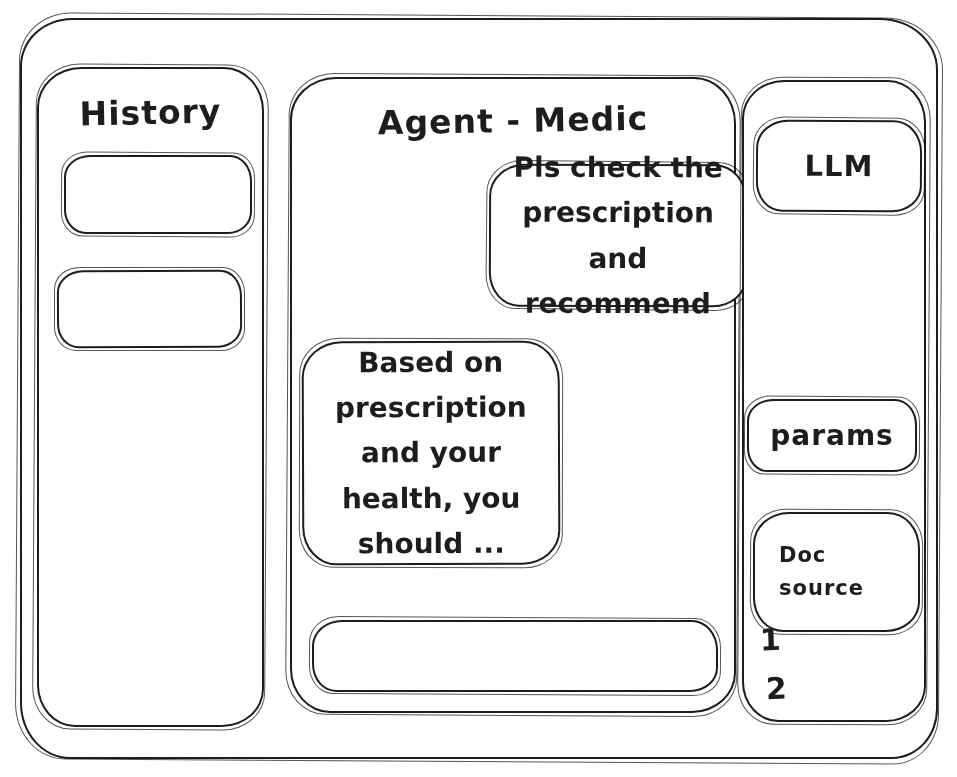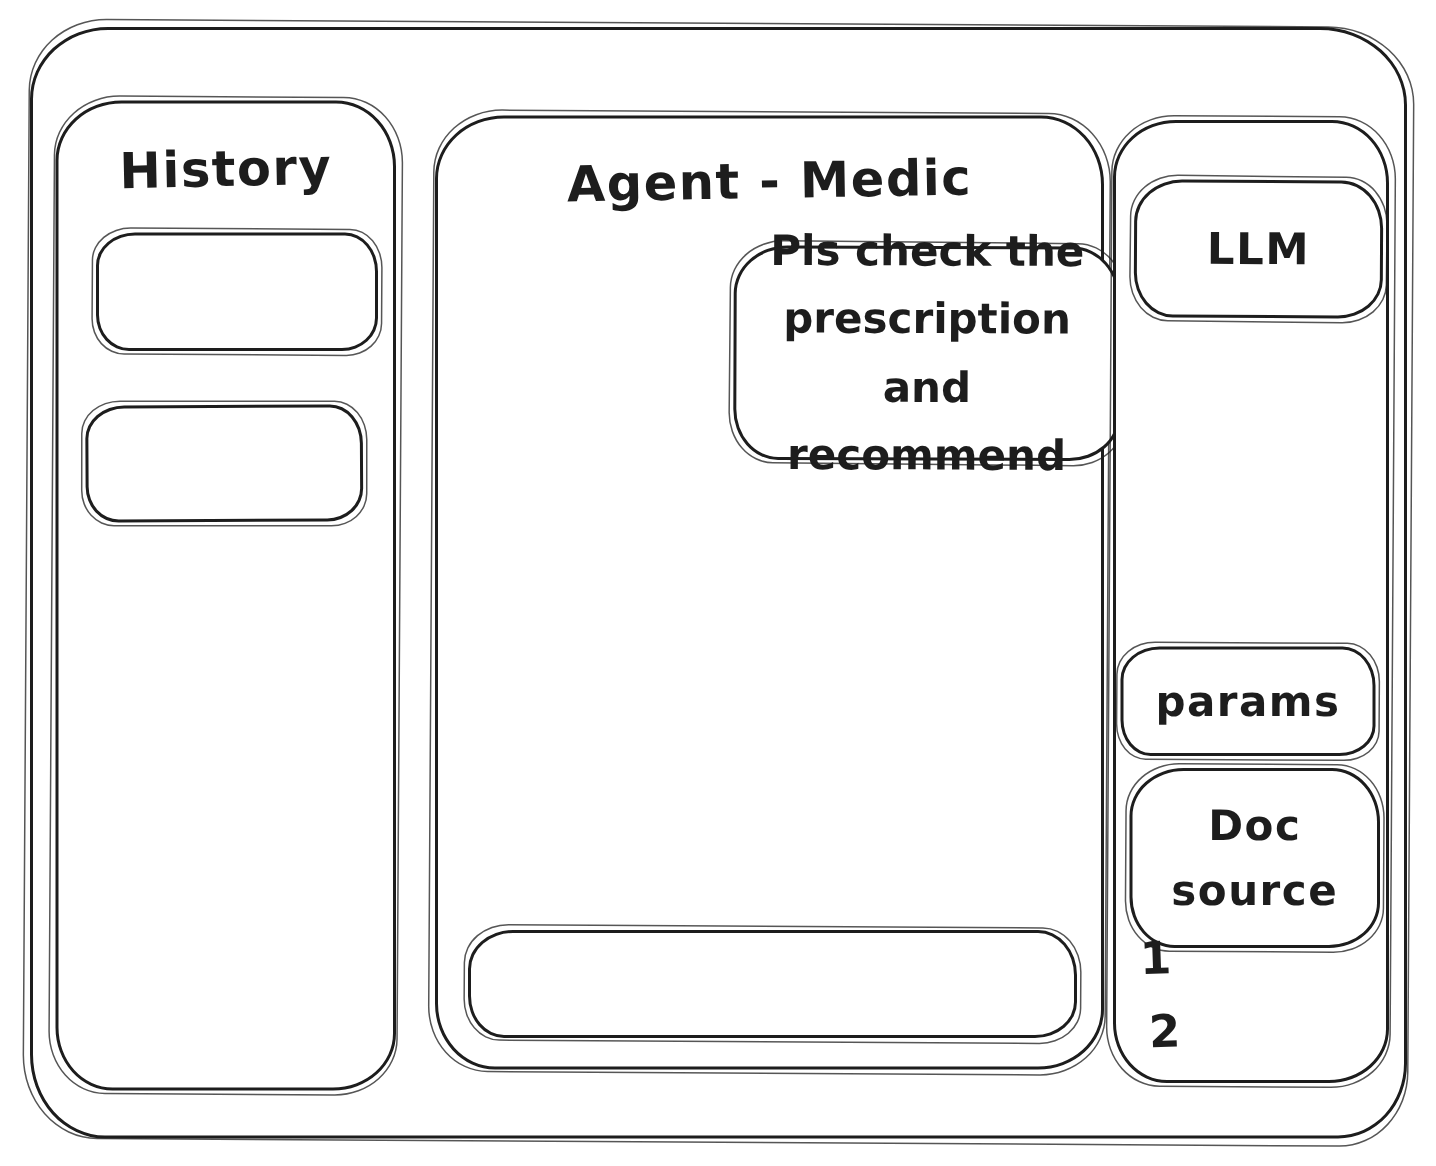--- a/index.html
+++ b/index.html
@@ -91,46 +91,45 @@
     padding:0 20px;
   }
 
   
   .tools{
     left:720px;top:60px;width:184px;height:642px;
     border-radius:42px 38px 40px 36px / 38px 42px 36px 40px;
   }
   .tool-btn{
     display:flex;align-items:center;justify-content:center;
-    text-align:center;
+    text-align:left;
     font-size:29px;font-weight:700;letter-spacing:1px;
     cursor:pointer;
   }
   .btn-llm{
     left:12px;top:38px;width:166px;height:92px;
     border-radius:32px 28px 30px 26px / 28px 32px 26px 30px;
     transform:rotate(.3deg);
   }
   .btn-ocr{
     left:12px;top:150px;width:167px;height:92px;
     border-radius:32px 28px 30px 26px / 28px 32px 26px 30px;
     transform:rotate(-.3deg);
   }
   .btn-params{
     left:3px;top:317px;width:170px;height:73px;
     border-radius:26px 22px 24px 20px / 22px 26px 20px 24px;
     font-size:28px;
-    margin-top:32px;
   }
   .btn-doc{
     left:9px;top:430px;width:167px;height:120px;
     border-radius:36px 32px 34px 30px / 32px 36px 30px 34px;
     line-height:1.55;
     padding:0 24px;
-    font-size:28px;
+    font-size:21px;
   }
   .doc-list{
     position:absolute;left:16px;top:540px;
     display:flex;flex-direction:column;gap:14px;
     font-size:30px;font-weight:700;
   }
   .doc-list .num{transform:rotate(-2deg);}
   .doc-list .num + .num{margin-left:6px;}
 </style>
 </head>
@@ -145,20 +144,23 @@
       <div class="sk hitem hitem2"></div>
     </div>
 
     <div class="sk chat">
       <div class="panel-title">Agent - Medic</div>
 
       <div class="sk bubble bubble-user">
         <span>Pls check the prescription and recommend</span>
       </div>
 
+      <div class="sk bubble bubble-assistant">
+        <span>Based on prescription and your health, you should ...</span>
+      </div>
 
       <div class="sk inputbar">
         <input type="text" aria-label="message input" placeholder="" style="">
       </div>
     </div>
 
     <div class="sk tools">
       <div class="sk tool-btn btn-llm">
         <span>LLM</span>
       </div>

